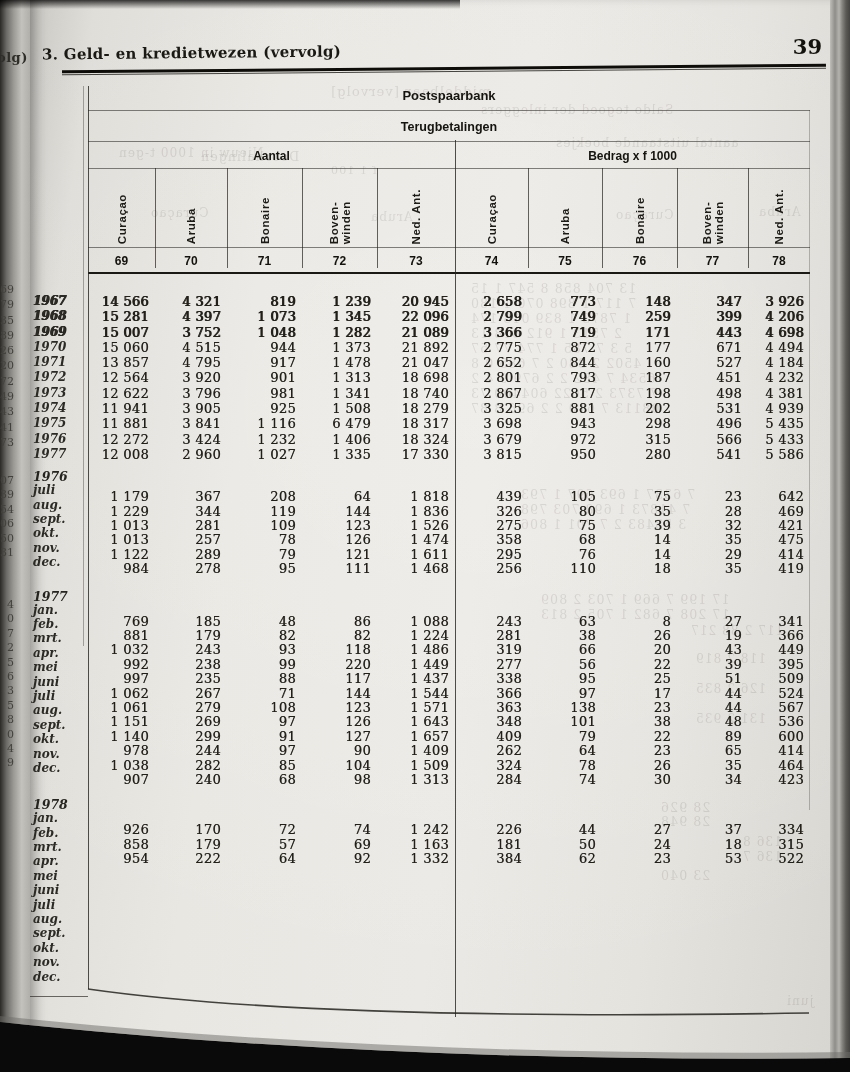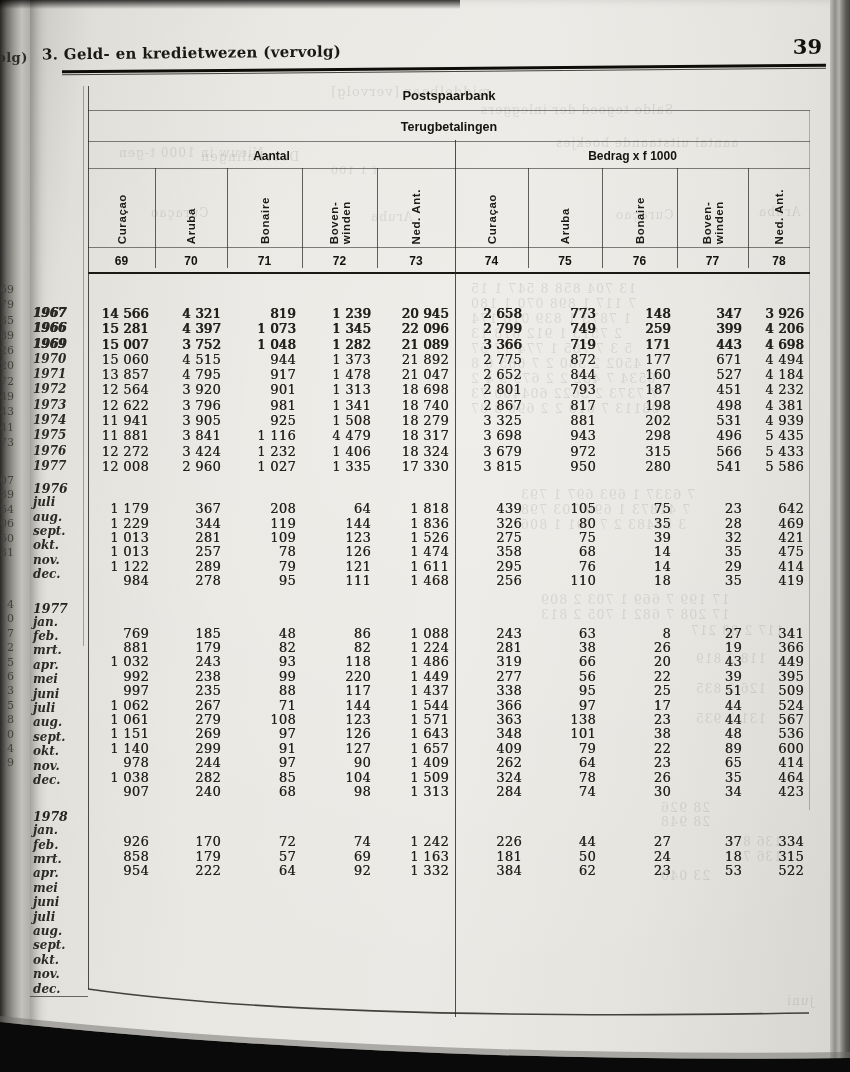--- a/index.html
+++ b/index.html
@@ -44,21 +44,21 @@
   .num-row{height:24px;}
   .nc{text-align:center;font:bold 12px "Liberation Sans",sans-serif;line-height:26px;color:#14120d;}
   .n{text-align:right;padding-right:6px;font-family:"DejaVu Serif",serif;font-size:13px;
      color:#221f19;letter-spacing:.3px;white-space:nowrap;text-shadow:.3px 0 0 rgba(30,28,22,.75);}
   .rl{font:italic bold 12px "DejaVu Serif",serif;color:#2c2a24;padding-left:5px;
       transform:translateY(var(--loff,0px));white-space:nowrap;}
   .glab{height:14px;line-height:14px;font:italic bold 12.5px "DejaVu Serif",serif;color:#26241e;
       padding-left:5px;transform:translateY(var(--loff,0px));}
   .yrow{height:15.3px;line-height:15.3px;}
   .mrow{height:14.4px;line-height:14.4px;}
-  .grp0{padding-top:32px;--loff:0px;}
+  .grp0{padding-top:20px;--loff:0px;}
   .grp1{margin-top:14px;--loff:-7px;}
   .grp2{margin-top:24px;--loff:-12px;}
   .grp3{margin-top:22px;--loff:-12px;}
   .grp0 .grid:nth-child(-n+3) .n,.grp0 .grid:nth-child(-n+3) .rl{
       text-shadow:.7px 0 0 rgba(25,23,18,.95), -.3px 0 0 rgba(25,23,18,.8);}
   .vl{position:absolute;width:1px;background:rgba(38,36,32,.8);}
   .tick{position:absolute;top:84px;height:100px;width:1px;background:rgba(38,36,32,.7);}
   .curve{position:absolute;left:0px;top:893px;}
   
   .edge-col{position:absolute;left:0;width:14px;overflow:hidden;text-align:right;}
@@ -229,21 +229,21 @@
               <span class="n">819</span>
               <span class="n">1 239</span>
               <span class="n">20 945</span>
               <span class="n">2 658</span>
               <span class="n">773</span>
               <span class="n">148</span>
               <span class="n">347</span>
               <span class="n">3 926</span>
             </div>
             <div class="grid yrow">
-              <span class="rl">1966</span>
+              <span class="rl">1968</span>
               <span class="n">15 281</span>
               <span class="n">4 397</span>
               <span class="n">1 073</span>
               <span class="n">1 345</span>
               <span class="n">22 096</span>
               <span class="n">2 799</span>
               <span class="n">749</span>
               <span class="n">259</span>
               <span class="n">399</span>
               <span class="n">4 206</span>
@@ -324,21 +324,21 @@
               <span class="n">881</span>
               <span class="n">202</span>
               <span class="n">531</span>
               <span class="n">4 939</span>
             </div>
             <div class="grid yrow">
               <span class="rl">1975</span>
               <span class="n">11 881</span>
               <span class="n">3 841</span>
               <span class="n">1 116</span>
-              <span class="n">4 479</span>
+              <span class="n">6 479</span>
               <span class="n">18 317</span>
               <span class="n">3 698</span>
               <span class="n">943</span>
               <span class="n">298</span>
               <span class="n">496</span>
               <span class="n">5 435</span>
             </div>
             <div class="grid yrow">
               <span class="rl">1976</span>
               <span class="n">12 272</span>

